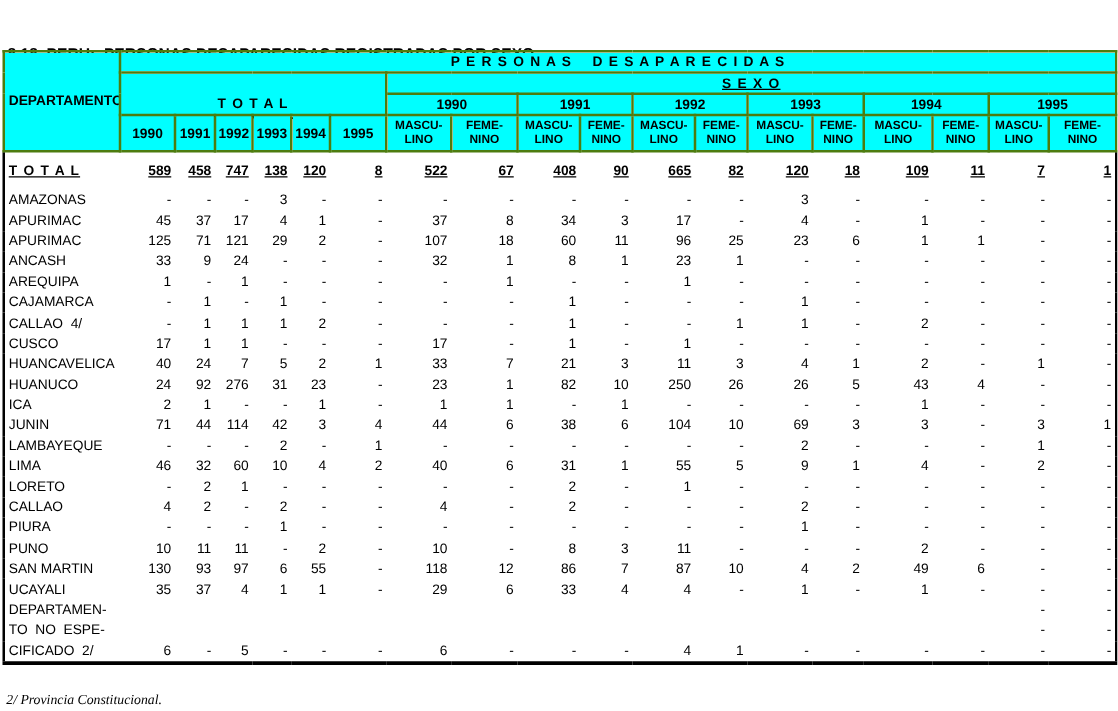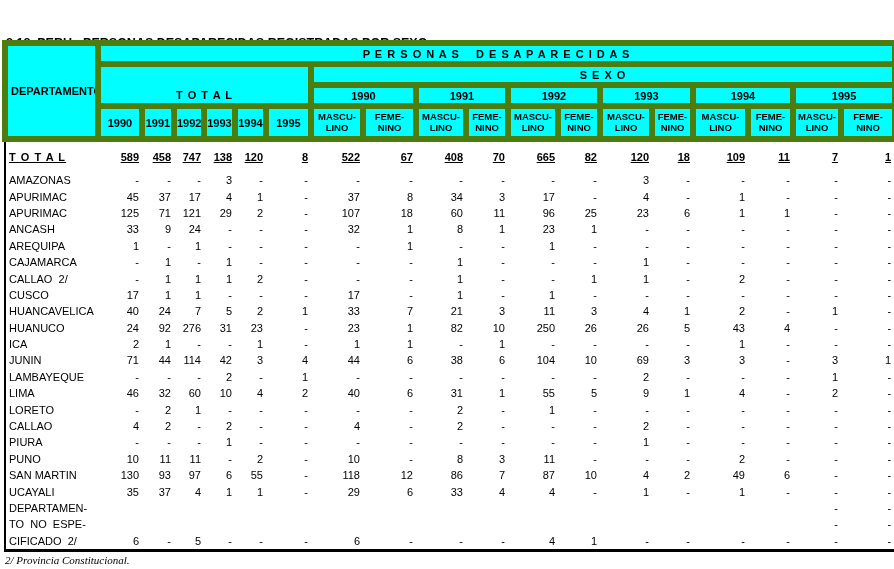--- a/index.html
+++ b/index.html
@@ -11,28 +11,28 @@
   .title{
     position:absolute;left:6px;top:3px;
     font-weight:bold;font-size:12.5px;line-height:16px;white-space:pre;
   }
   table.stats{
     position:absolute;left:2px;top:40px;width:890px;
     border-collapse:collapse;table-layout:fixed;
     border:2px solid #000;border-bottom:3px solid #000;
   }
   thead th{
-    background:#00ffff;border:6px solid #4d7c0f;
+    background:#00ffff;border:2px solid #4d7c0f;
     font-weight:bold;padding:0;overflow:hidden;white-space:pre;
     text-align:center;vertical-align:middle;font-size:11px;color:#000;
   }
   th.h-dept{text-align:center;padding-left:3px;font-size:11px;}
   th.h-personas{height:15px;letter-spacing:1px;}
   th.h-total{vertical-align:bottom;padding-bottom:2px;letter-spacing:1px;}
-  th.h-sexo{height:15px;letter-spacing:1px;}
+  th.h-sexo{height:15px;letter-spacing:1px;text-decoration:underline;}
   th.h-syear{height:15px;}
   th.h-year{height:27px;}
   th.h-mf{font-size:9.5px;line-height:10.5px;}
   tbody td{
     font-size:11px;line-height:16px;height:16.4px;
     padding:0 3px 0 0;text-align:right;white-space:pre;overflow:hidden;
     vertical-align:middle;
   }
   tbody td.dept{text-align:left;padding:0 0 0 3px;}
   tbody tr.total-row td{
@@ -119,21 +119,21 @@
         <td class="dept">T O T A L</td>
         <td>589</td>
         <td>458</td>
         <td>747</td>
         <td>138</td>
         <td>120</td>
         <td>8</td>
         <td>522</td>
         <td>67</td>
         <td>408</td>
-        <td>70</td>
+        <td>90</td>
         <td>665</td>
         <td>82</td>
         <td>120</td>
         <td>18</td>
         <td>109</td>
         <td>11</td>
         <td>7</td>
         <td>1</td>
       </tr>
       <tr>
@@ -256,21 +256,21 @@
         <td>-</td>
         <td>-</td>
         <td>1</td>
         <td>-</td>
         <td>-</td>
         <td>-</td>
         <td>-</td>
         <td>-</td>
       </tr>
       <tr>
-        <td class="dept">CALLAO  2/</td>
+        <td class="dept">CALLAO  4/</td>
         <td>-</td>
         <td>1</td>
         <td>1</td>
         <td>1</td>
         <td>2</td>
         <td>-</td>
         <td>-</td>
         <td>-</td>
         <td>1</td>
         <td>-</td>

